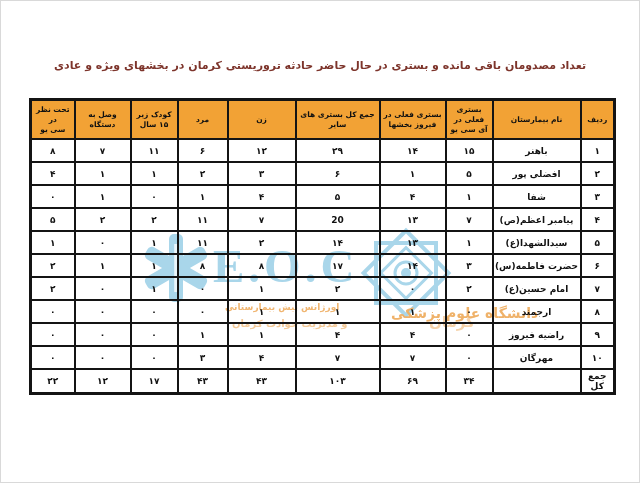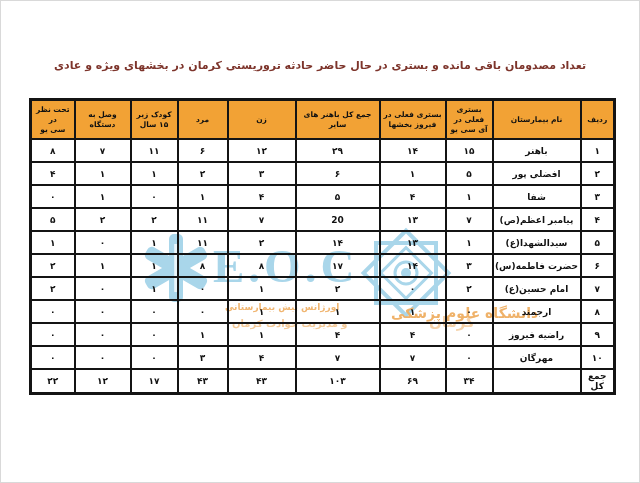--- a/index.html
+++ b/index.html
@@ -119,21 +119,21 @@
           </th>
         <th>
           <span class="hline">بستری فعلی در</span>
           <span class="hline">آی سی یو</span>
         </th>
         <th>
           <span class="hline">بستری فعلی در</span>
           <span class="hline">فیروز بخشها</span>
         </th>
         <th>
-          <span class="hline">جمع کل باهنر های</span>
+          <span class="hline">جمع کل بستری های</span>
           <span class="hline">سایر</span>
         </th>
         <th>
             <span class="hline">زن</span>
           </th>
         <th>
             <span class="hline">مرد</span>
           </th>
         <th>
           <span class="hline">کودک زیر</span>

